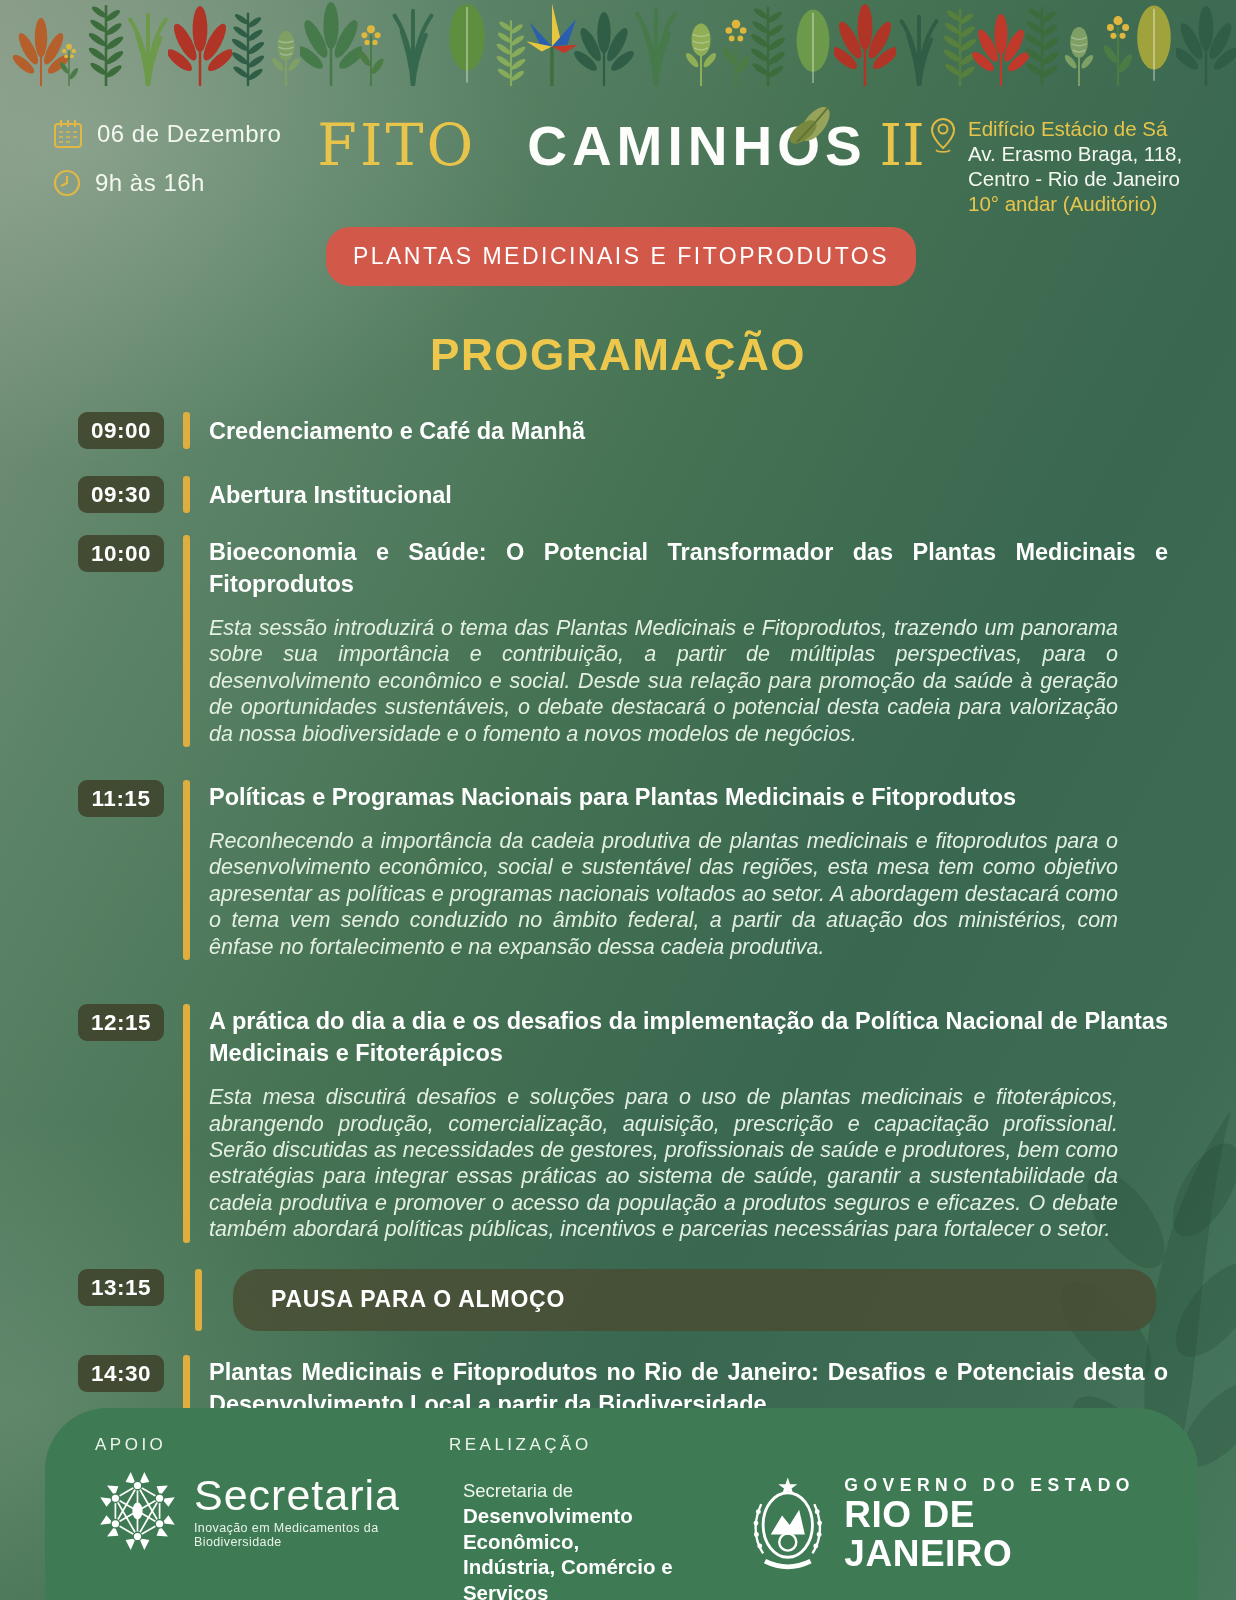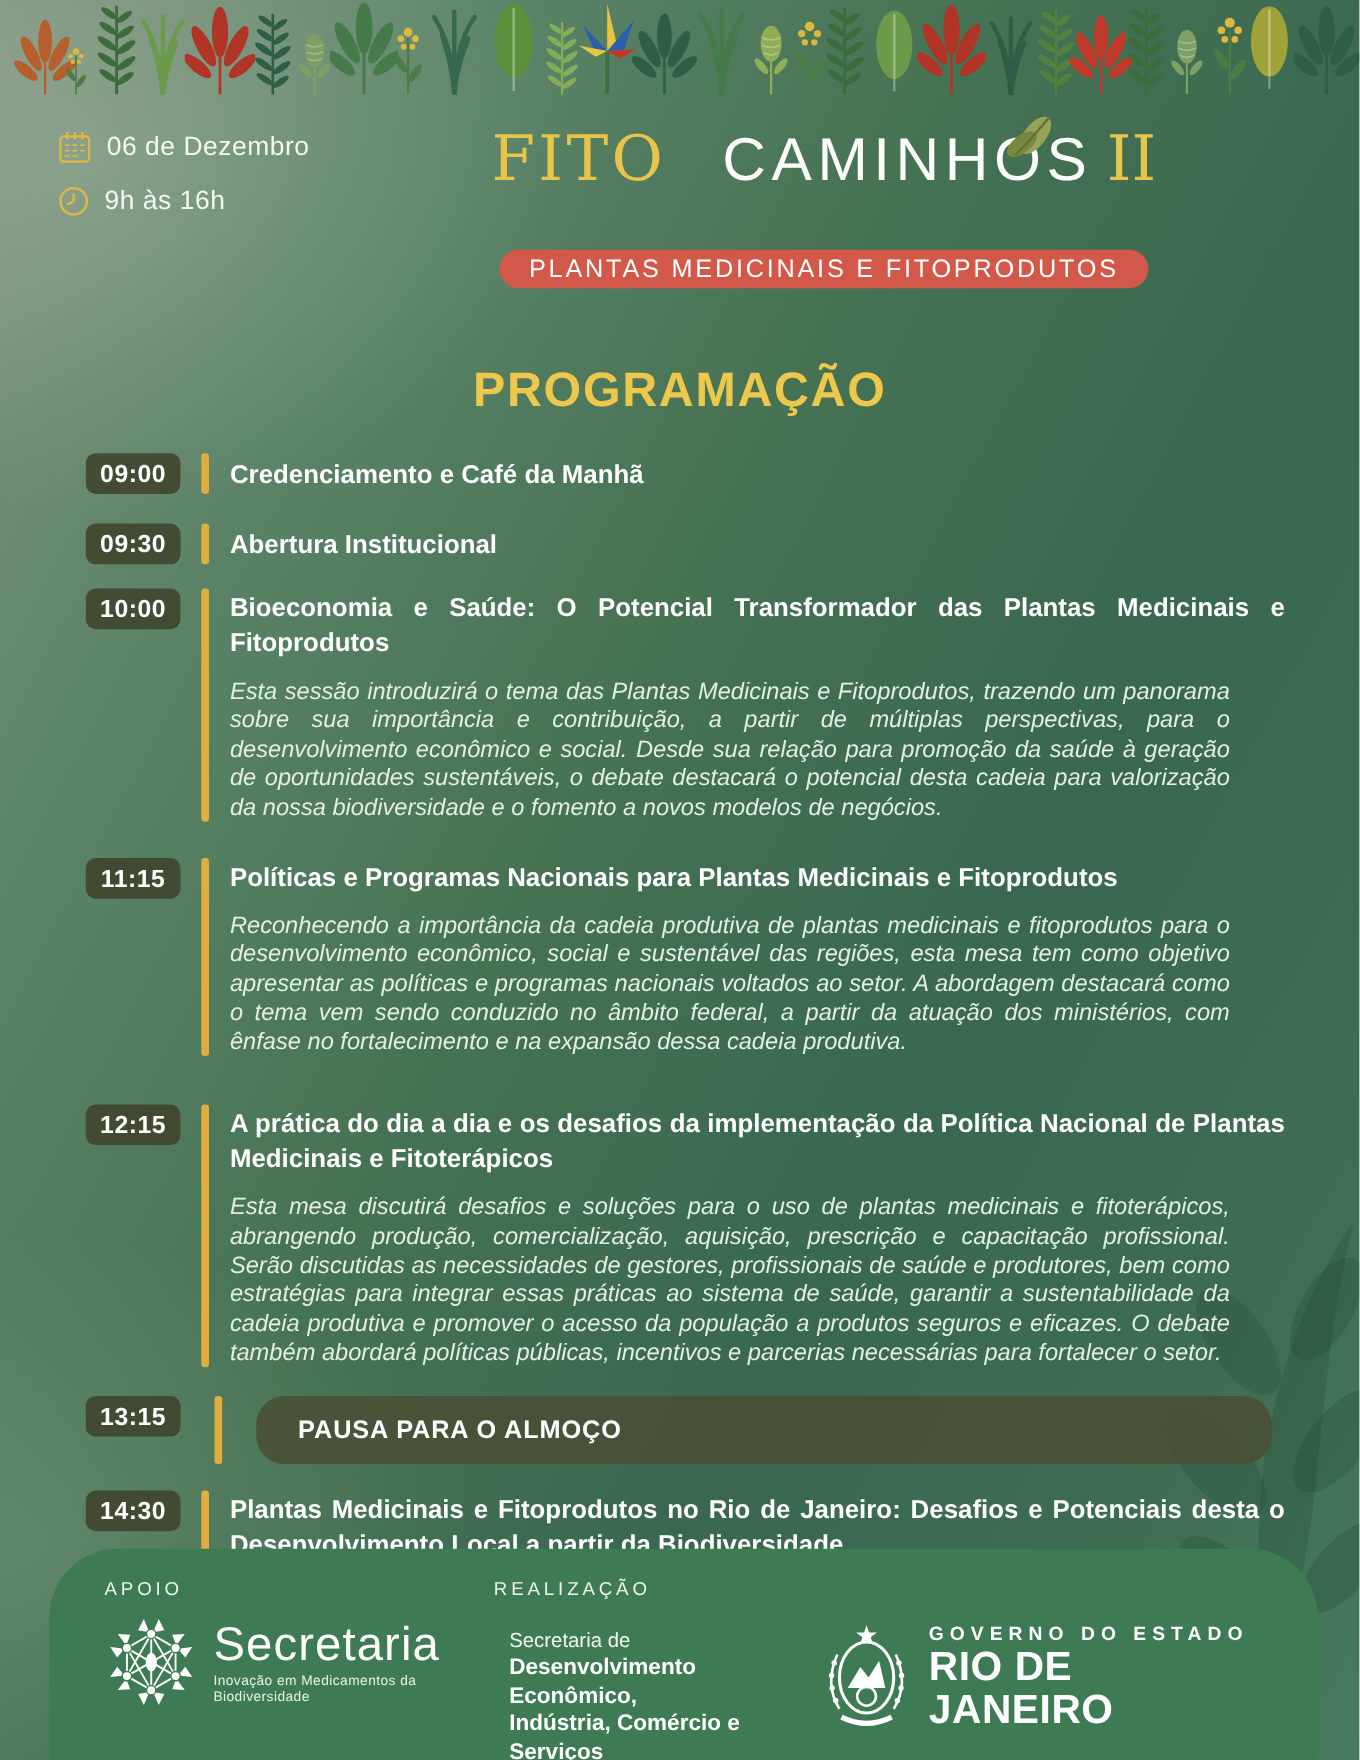--- a/index.html
+++ b/index.html
@@ -15,24 +15,24 @@
   .strip{position:absolute;top:0;left:0;width:1236px;height:86px;}
   
   .watermark{position:absolute; right:-30px; top:1080px; opacity:.9; pointer-events:none;}
   
   .header{position:absolute; top:86px; left:0; right:0; display:flex; padding:26px 52px 0 52px; box-sizing:border-box;justify-content:flex-end;}
   .datetime{width:262px; display:flex; flex-direction:column; gap:18px; padding-top:6px;}
   .dt-row{display:flex; align-items:center; gap:13px; font-size:24px; color:#f4f8f0; letter-spacing:.5px;}
   .title-block{flex:1; display:flex; flex-direction:column; align-items:center;gap:37px;}
   .title-row{display:flex; align-items:baseline; white-space:nowrap;}
   .t-fito{font-family:"DejaVu Serif", serif; font-weight:400; font-size:57px; color:#e9c44a; letter-spacing:3px; margin-right:15px;}
-  .t-caminhos{font-size:55px; font-weight:400; letter-spacing:5px; color:#fdfefb; position:relative;margin-left:36px;}
+  .t-caminhos{font-size:55px; font-weight:700; letter-spacing:5px; color:#fdfefb; position:relative;margin-left:36px;}
   .t-leaf{position:absolute; right:28px; top:-12px;}
   .t-ii{font-family:"DejaVu Serif", serif; font-size:57px; color:#e9c44a; margin-left:13px;}
-  .subtitle-pill{margin-top:12px; background:#d2584a; color:#fff; font-size:23px; letter-spacing:2.5px; padding:4px 27px; border-radius:24px; white-space:nowrap;}
+  .subtitle-pill{margin-top:12px; background:#d2584a; color:#fff; font-size:23px; letter-spacing:2.5px; padding:16px 27px; border-radius:24px; white-space:nowrap;}
   .location{width:256px; display:flex; gap:10px; padding-top:4px;}
   .loc-text{font-size:20.5px; line-height:25px;}
   .loc-gold{color:#e7c44c;}
   .loc-white{color:#f4f8f0;}
   
   .program-title{position:absolute; top:330px; left:0; right:0; text-align:center; font-size:44px; font-weight:800; letter-spacing:1.5px; color:#edc84c;}
   
   .schedule{position:absolute; top:412px; left:0; right:0; padding:0 68px 0 78px;}
   .sch-item{display:flex; align-items:stretch;}
   .time-badge{width:86px; box-sizing:border-box; text-align:center; font-weight:700; font-size:22.5px; color:#fff; background:rgba(63,67,43,0.88); border-radius:9px; padding:6px 0 5px; align-self:flex-start; letter-spacing:.5px;}
@@ -213,20 +213,33 @@
             <ellipse cx="30" cy="22" rx="10" ry="20" transform="rotate(38 30 22)" fill="#97a35a"></ellipse>
             <ellipse cx="18" cy="30" rx="8" ry="16" transform="rotate(52 18 30)" fill="#78883f"></ellipse>
             <path d="M44,4 C36,14 26,26 12,40" stroke="#5f7334" stroke-width="2" fill="none"></path>
           </svg>
         </span>
         <span class="t-ii">II</span>
       </div>
       <div class="subtitle-pill">PLANTAS MEDICINAIS E FITOPRODUTOS</div>
     </div>
 
+    <div class="location">
+      <svg width="30" height="40" viewBox="0 0 30 40" fill="none" stroke="#e2b845" stroke-width="2">
+        <path d="M15,3 C9,3 4,8 4,14 C4,22 15,32 15,32 C15,32 26,22 26,14 C26,8 21,3 15,3 Z"></path>
+        <circle cx="15" cy="13" r="4.5"></circle>
+        <path d="M8,34 C10,36.5 20,36.5 22,34" stroke-width="1.8"></path>
+      </svg>
+      <div class="loc-text">
+        <div class="loc-gold">Edifício Estácio de Sá</div>
+        <div class="loc-white">Av. Erasmo Braga, 118,</div>
+        <div class="loc-white">Centro - Rio de Janeiro</div>
+        <div class="loc-gold">10° andar (Auditório)</div>
+      </div>
+    </div>
   </div>
 
   <div class="program-title">PROGRAMAÇÃO</div>
 
   <div class="schedule">
 
     <div class="sch-item simple mb-simple">
       <div class="time-badge">09:00</div>
       <div class="gold-bar"></div>
       <div class="sch-content">

